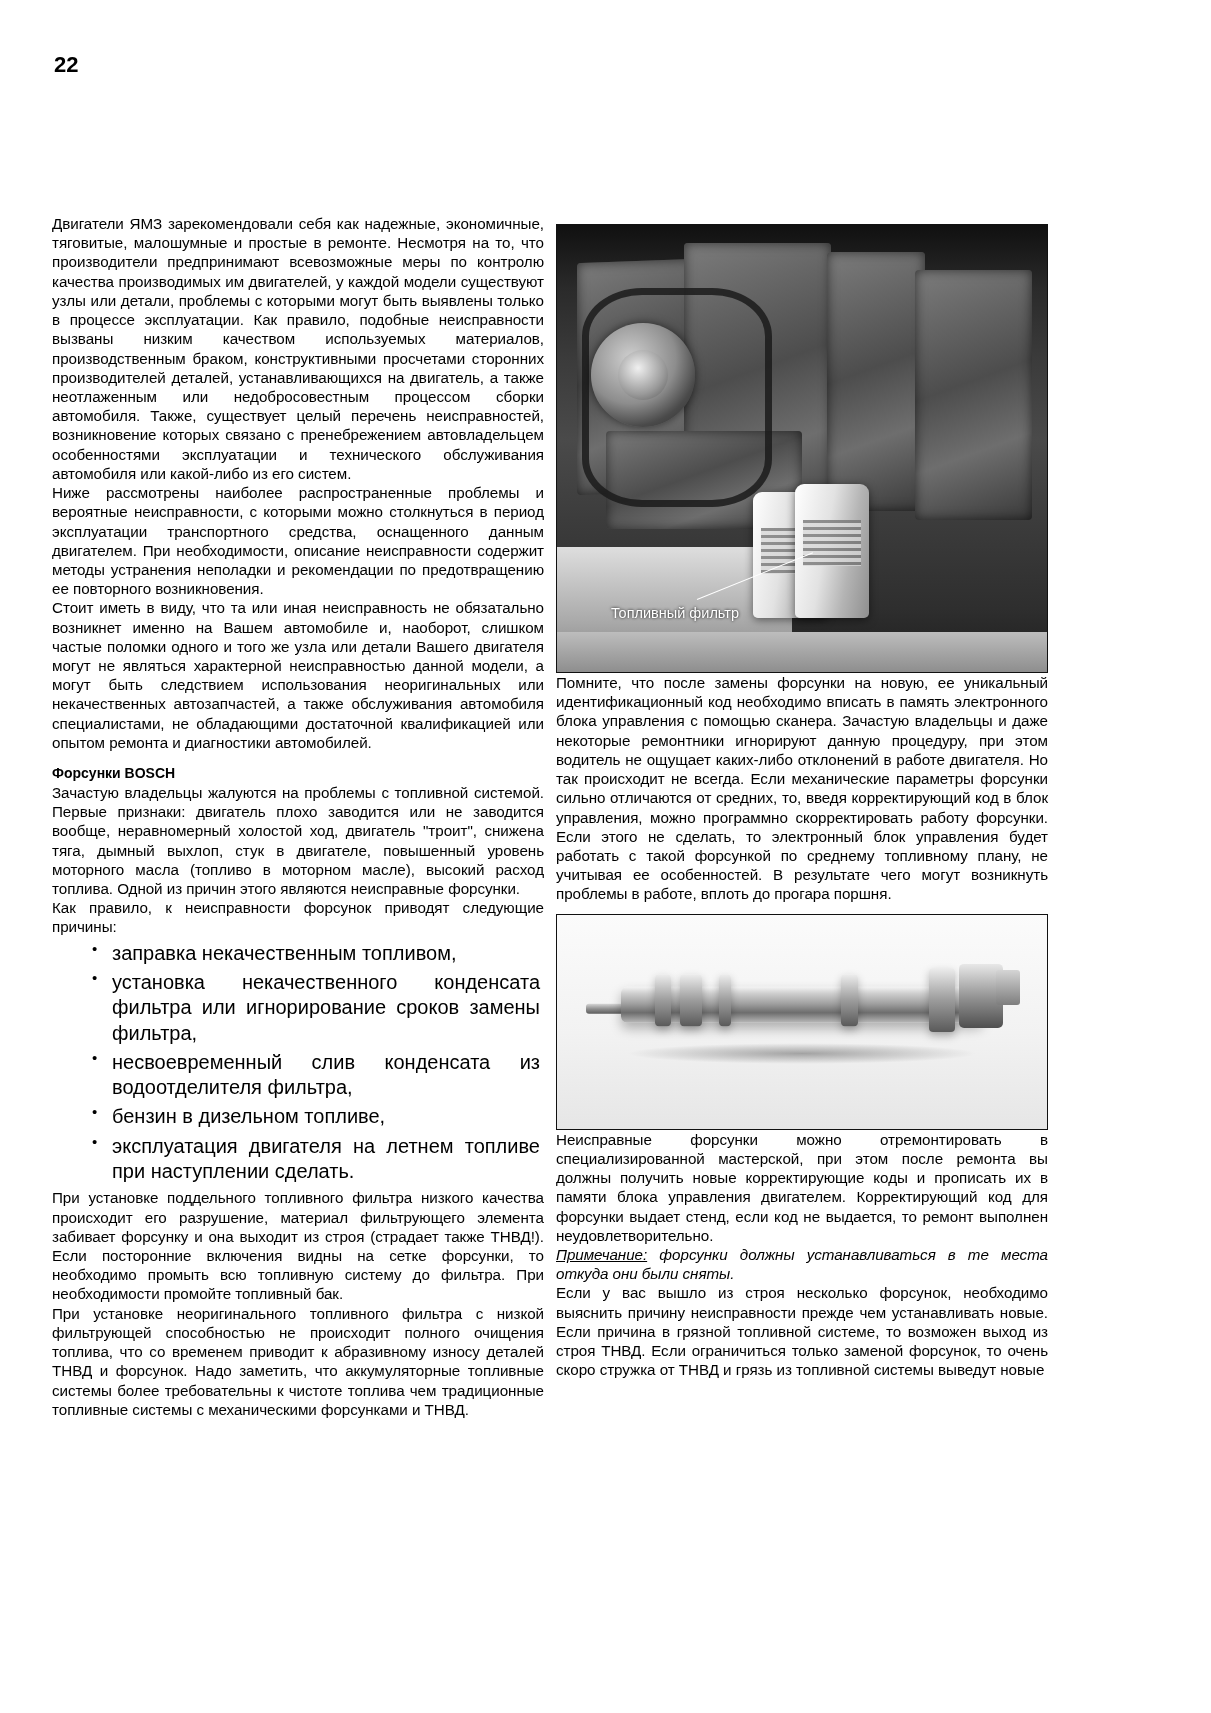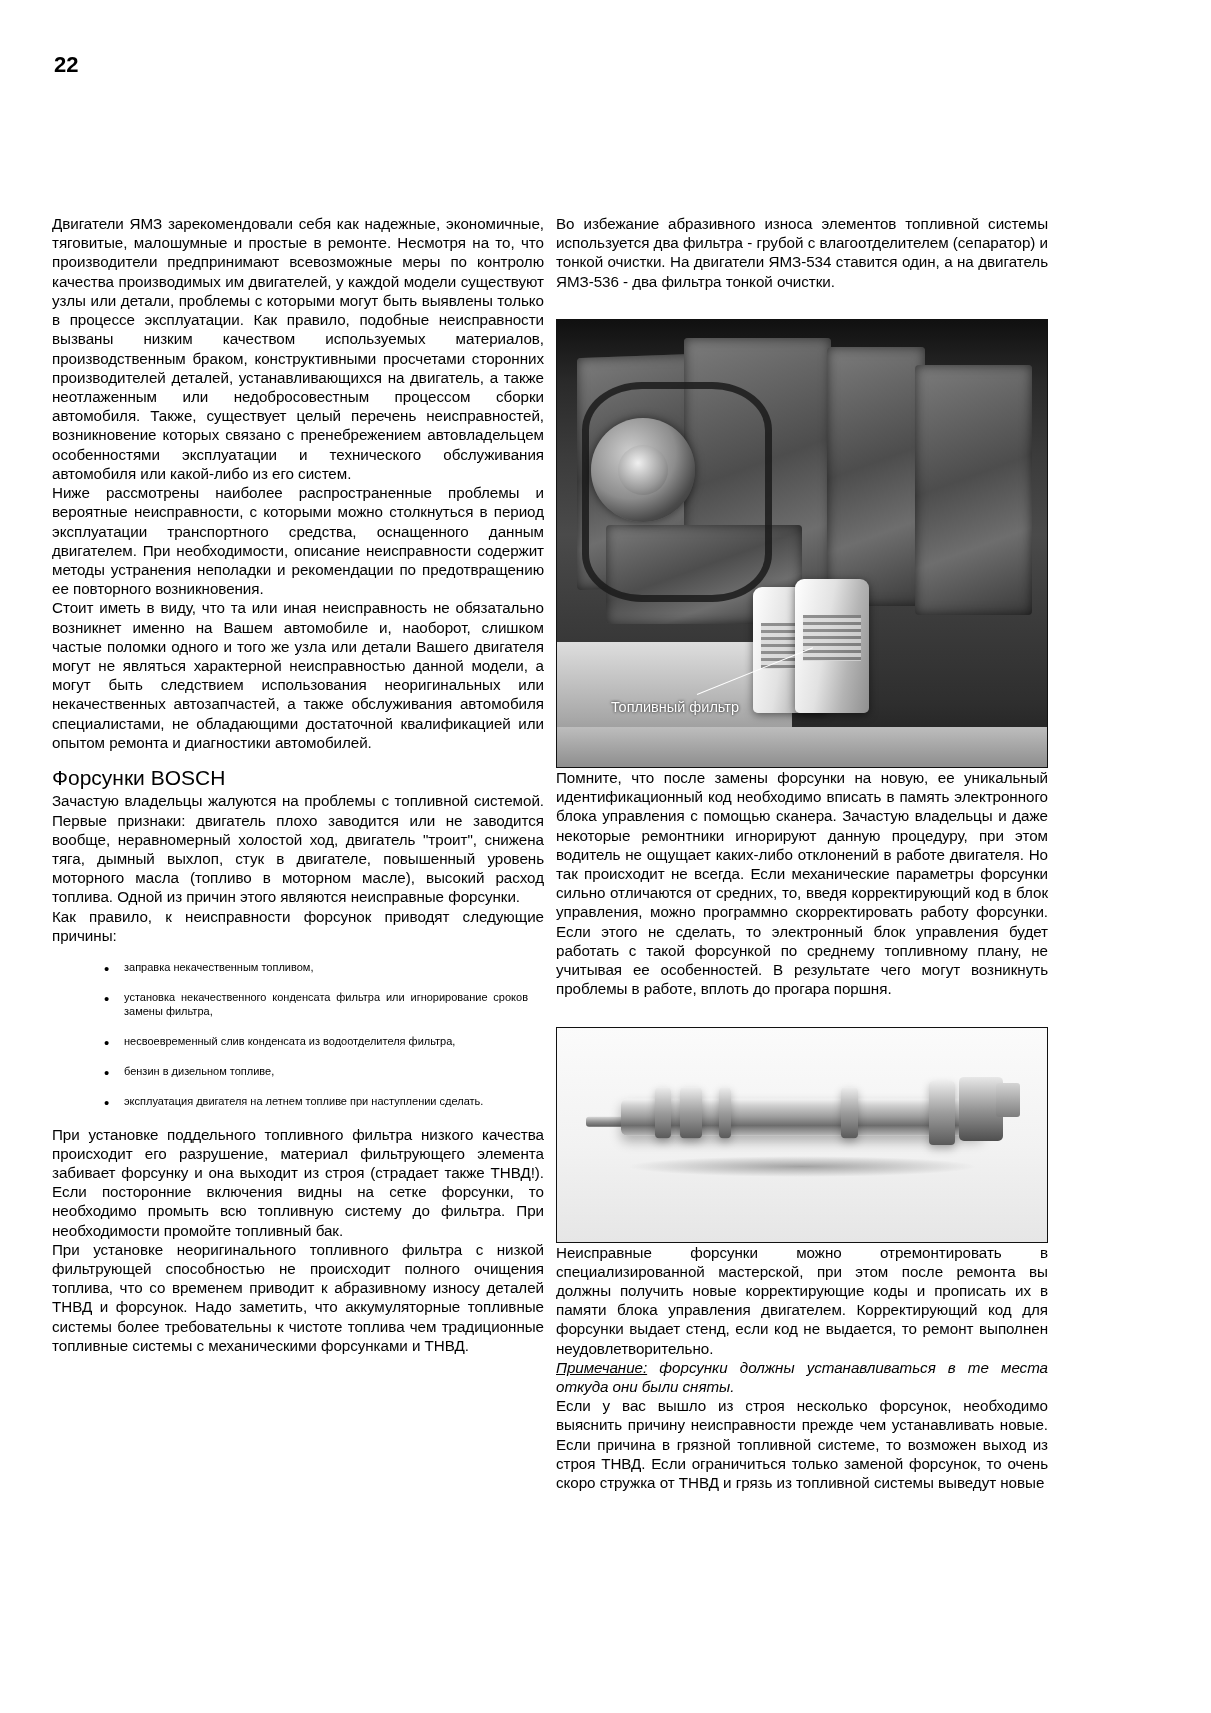--- a/index.html
+++ b/index.html
@@ -61,48 +61,48 @@
     font-size: 15.2px;
     line-height: 1.265;
     text-align: justify;
     text-justify: inter-word;
     letter-spacing: -0.05px;
   }
   p + p { margin-top: 0px; }
 
   .subhead {
     margin: 13px 0 1px 0;
-    font-size: 21px;
-    font-weight: normal;
+    font-size: 14px;
+    font-weight: bold;
     line-height: 1.2;
   }
 
   ul.bullets {
     margin: 1px 0 0 0;
     padding: 0 0 0 36px;
     list-style: none;
   }
   ul.bullets li {
     position: relative;
-    font-size: 11px;
+    font-size: 20px;
     line-height: 1.265;
     text-align: justify;
     padding-left: 20px;
-    margin: 16px;
+    margin: 4px;
   }
   ul.bullets li::before {
     content: "\2022";
     position: absolute;
     left: 0;
     top: -1px;
     font-size: 15px;
   }
 
   .figure {
-    margin: 28px 0 0 0;
+    margin: 10px 0 0 0;
     border: 1px solid #111;
     position: relative;
     overflow: hidden;
     background: #cfcfcf;
   }
   .fig-engine {
     height: 447px;
   }
   .fig-injector {
     height: 214px;
@@ -309,21 +309,20 @@
         <li>несвоевременный слив конденсата из водоотделителя фильтра,</li>
         <li>бензин в дизельном топливе,</li>
         <li>эксплуатация двигателя на летнем топливе при наступлении сделать.</li>
       </ul>
 
       <p>При установке поддельного топливного фильтра низкого качества происходит его разрушение, материал фильтрующего элемента забивает форсунку и она выходит из строя (страдает также ТНВД!). Если посторонние включения видны на сетке форсунки, то необходимо промыть всю топливную систему до фильтра. При необходимости промойте топливный бак.</p>
       <p>При установке неоригинального топливного фильтра с низкой фильтрующей способностью не происходит полного очищения топлива, что со временем приводит к абразивному износу деталей ТНВД и форсунок. Надо заметить, что аккумуляторные топливные системы более требовательны к чистоте топлива чем традиционные топливные системы с механическими форсунками и ТНВД.</p>
     </div>
 
     <div class="col col-right">
-      <p>Во избежание абразивного износа элементов топливной системы используется два фильтра - грубой с влагоотделителем (сепаратор) и тонкой очистки. На двигатели ЯМЗ-534 ставится один, а на двигатель ЯМЗ-536 - два фильтра тонкой очистки.</p>
 
       <div class="figure fig-engine">
         <div class="engine-canvas">
           <div class="blk eb1"></div>
           <div class="blk eb2"></div>
           <div class="blk eb3"></div>
           <div class="blk eb4"></div>
           <div class="blk eb5"></div>
           <div class="belt"></div>
           <div class="pulley"></div>

